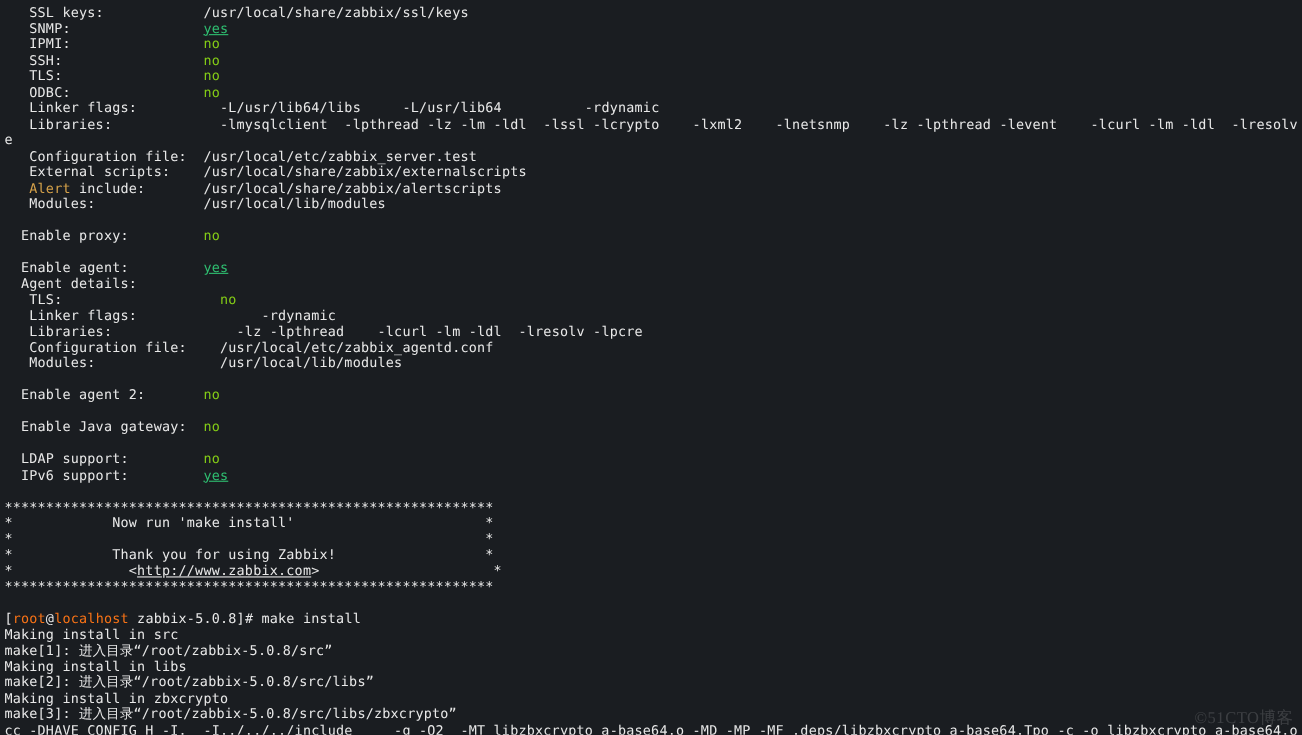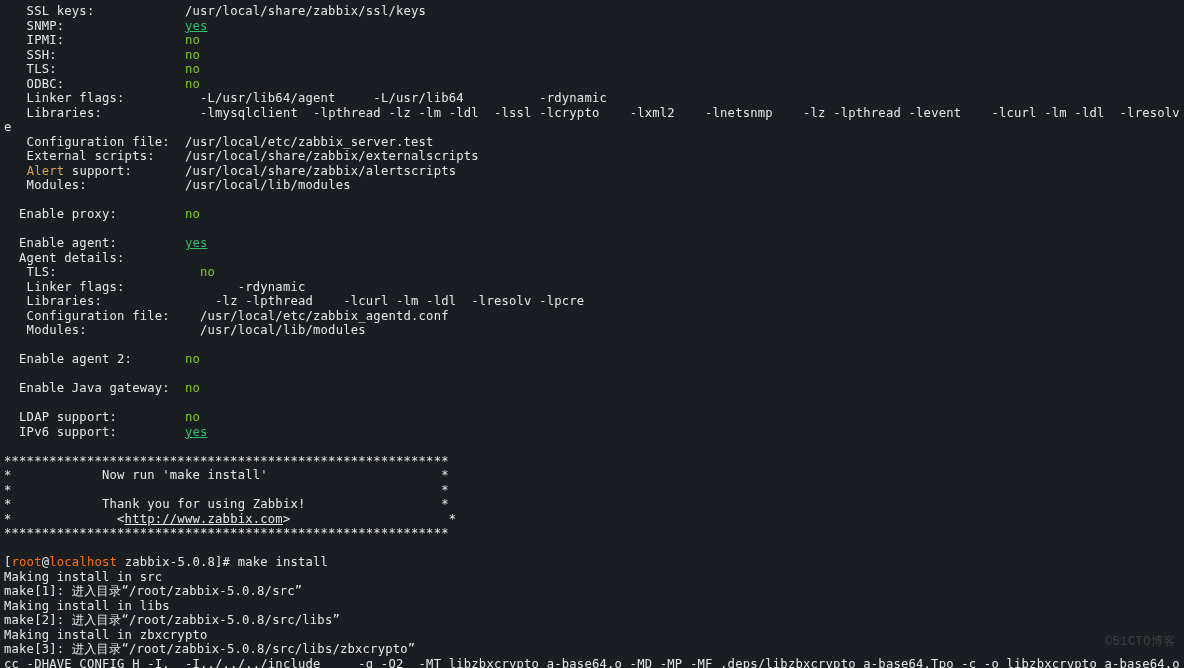--- a/index.html
+++ b/index.html
@@ -22,42 +22,42 @@
   }
   .yes   { color: #2fbf71; text-decoration: underline; }
   .no    { color: #84cc16; }
   .alert { color: #d6a24a; margin-top: 12px; }
   .user  { color: #f97316; }
   .host  { color: #f97316; }
   .underline { text-decoration: underline; }
   .watermark {
     position: absolute;
     right: 8px;
-    bottom: 18px;
-    font-family: Liberation Mono, monospace;
-    font-size: 12px;
+    bottom: 6px;
+    font-family: Liberation Serif, serif;
+    font-size: 15px;
     color: rgba(255,255,255,0.15);
     letter-spacing: 0.5px;
   }
 </style>
 </head>
 <body>
 
 <pre class="term"><span><span>   SSL keys:</span>            <span>/usr/local/share/zabbix/ssl/keys</span></span>
 <span><span>   SNMP:</span>                <span class="yes">yes</span></span>
 <span><span>   IPMI:</span>                <span class="no">no</span></span>
 <span><span>   SSH:</span>                 <span class="no">no</span></span>
 <span><span>   TLS:</span>                 <span class="no">no</span></span>
 <span><span>   ODBC:</span>                <span class="no">no</span></span>
-<span><span>   Linker flags:</span>          <span>-L/usr/lib64/agent     -L/usr/lib64          -rdynamic</span></span>
+<span><span>   Linker flags:</span>          <span>-L/usr/lib64/libs     -L/usr/lib64          -rdynamic</span></span>
 <span><span>   Libraries:</span>             <span>-lmysqlclient  -lpthread -lz -lm -ldl  -lssl -lcrypto    -lxml2    -lnetsnmp    -lz -lpthread -levent    -lcurl -lm -ldl  -lresolv -lpcr</span></span>
 <span>e</span>
 <span><span>   Configuration file:</span>  <span>/usr/local/etc/zabbix_server.test</span></span>
 <span><span>   External scripts:</span>    <span>/usr/local/share/zabbix/externalscripts</span></span>
-<span><span>   </span><span class="alert">Alert</span><span> support:</span>       <span>/usr/local/share/zabbix/alertscripts</span></span>
+<span><span>   </span><span class="alert">Alert</span><span> include:</span>       <span>/usr/local/share/zabbix/alertscripts</span></span>
 <span><span>   Modules:</span>             <span>/usr/local/lib/modules</span></span>
 
 <span><span>  Enable proxy:</span>         <span class="no">no</span></span>
 
 <span><span>  Enable agent:</span>         <span class="yes">yes</span></span>
 <span>  Agent details:</span>
 <span><span>   TLS:</span>                   <span class="no">no</span></span>
 <span><span>   Linker flags:</span>               <span>-rdynamic</span></span>
 <span><span>   Libraries:</span>               <span>-lz -lpthread    -lcurl -lm -ldl  -lresolv -lpcre</span></span>
 <span><span>   Configuration file:</span>    <span>/usr/local/etc/zabbix_agentd.conf</span></span>

